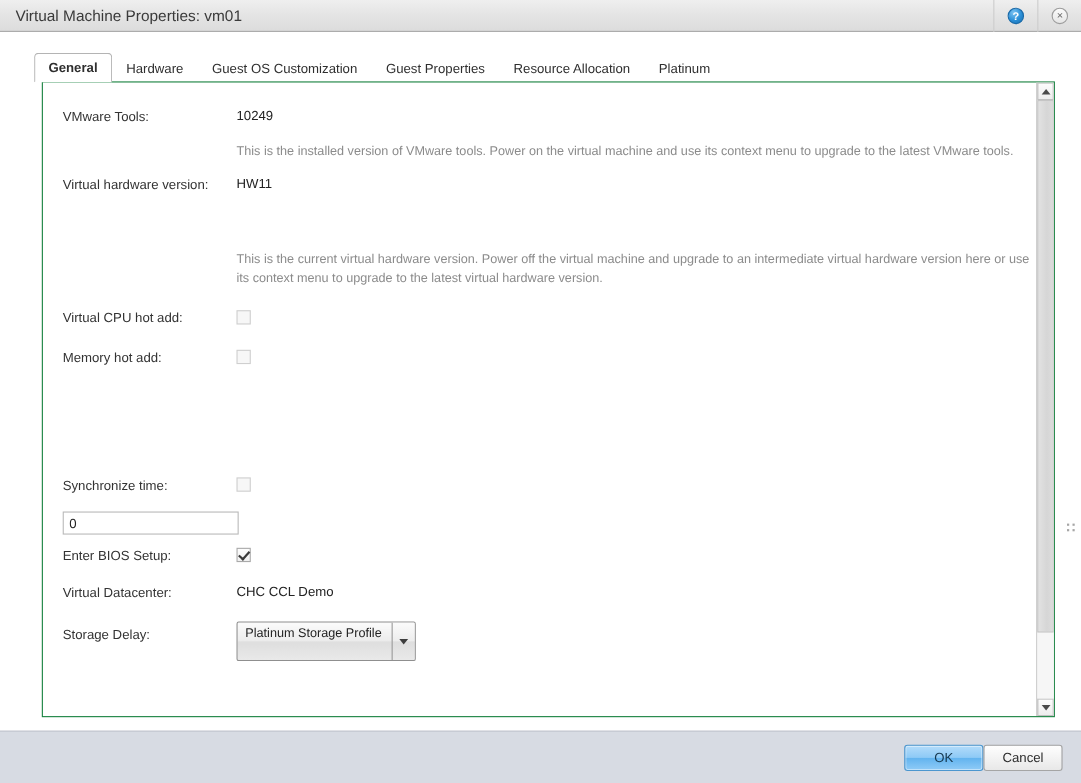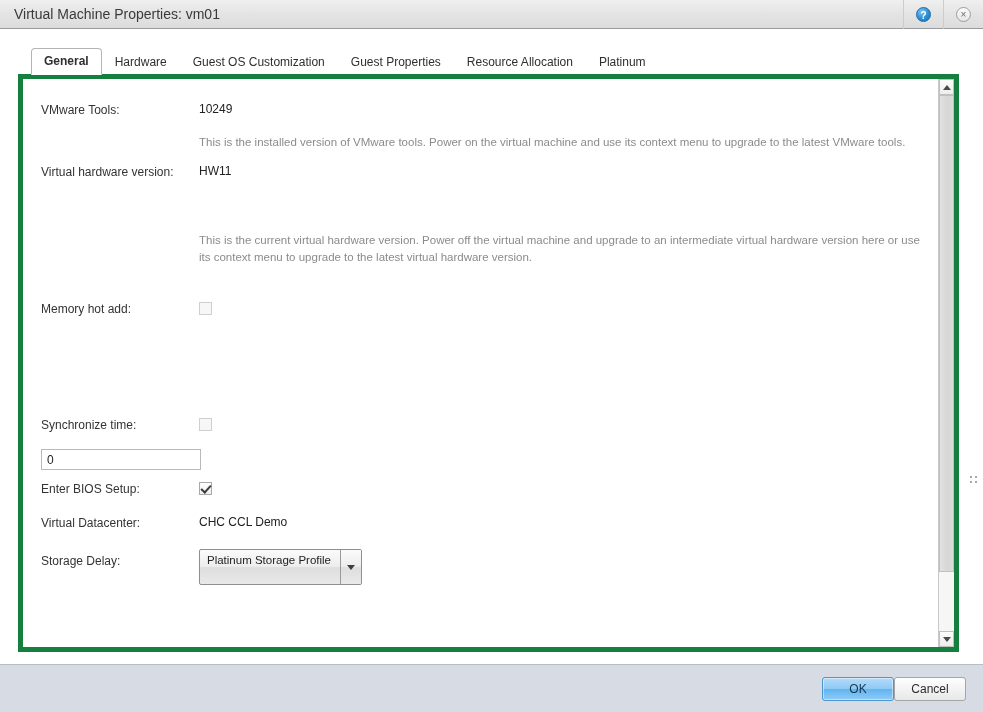--- a/index.html
+++ b/index.html
@@ -140,26 +140,27 @@
     border: 1px solid #b4b4b4;
     border-bottom: 1px solid #ffffff;
     border-radius: 4px 4px 0 0;
     font-weight: bold;
     z-index: 4;
   }
 
   
   .panel {
     position: relative;
-    border: 5px solid #15803d;
+    border: 1px solid #15803d;
     background: #ffffff;
     height: 578px;
     box-sizing: border-box;
     display: flex;
     overflow: hidden;
+    margin-left: 20px;
   }
   .panel-content {
     flex: 1;
     position: relative;
     padding: 22px 0 0 0;
     overflow: hidden;
   }
 
   
   .form {
@@ -466,20 +467,26 @@
 
           <div class="row">
             <div class="row-label"></div>
             <div class="row-field">
               <div class="helptext">This is the current virtual hardware version. Power off the virtual machine and upgrade to an intermediate virtual hardware version here or use its context menu to upgrade to the latest virtual hardware version.</div>
             </div>
           </div>
 
           <div class="spacer-18"></div>
 
+          <div class="row">
+            <div class="row-label">Virtual CPU hot add:</div>
+            <div class="row-field">
+              <span class="cb disabled"></span>
+            </div>
+          </div>
 
           <div class="spacer-16"></div>
 
           <div class="row">
             <div class="row-label">Memory hot add:</div>
             <div class="row-field">
               <span class="cb disabled"></span>
             </div>
           </div>
 

